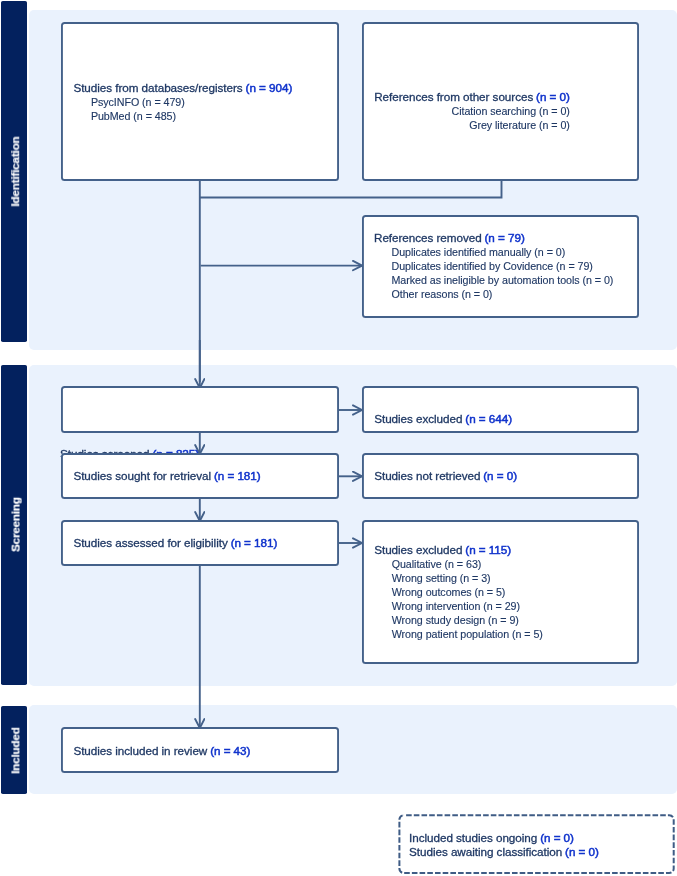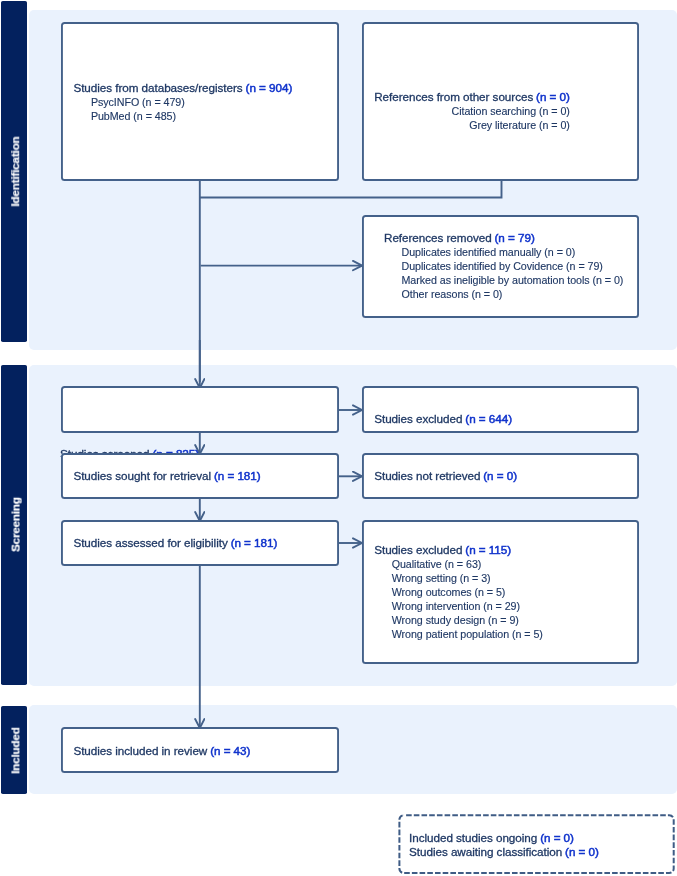--- a/index.html
+++ b/index.html
@@ -91,21 +91,21 @@
 
   <div class="box" style="left:362px;top:22.2px;width:277px;height:158.6px;"></div>
   <div class="txt" style="left:374.2px;top:90px;text-align:right;">
     <div><span class="title">References from other sources</span>
          <span class="n">(n = 0)</span></div>
     <div class="sub">Citation searching (n = 0)</div>
     <div class="sub">Grey literature (n = 0)</div>
   </div>
 
   <div class="box" style="left:362px;top:214.7px;width:277px;height:103px;"></div>
-  <div class="txt" style="left:374px;top:231px;margin-left:10px;">
+  <div class="txt" style="left:374px;top:231px;">
     <div><span class="title">References removed</span>
          <span class="n">(n = 79)</span></div>
     <div class="sub">Duplicates identified manually (n = 0)</div>
     <div class="sub">Duplicates identified by Covidence (n = 79)</div>
     <div class="sub">Marked as ineligible by automation tools (n = 0)</div>
     <div class="sub">Other reasons (n = 0)</div>
   </div>
 
   <div class="box" style="left:61.2px;top:386.3px;width:277.5px;height:46.3px;"></div>
   <div class="txt" style="left:60px;top:402.7px;margin-top:44px;">

